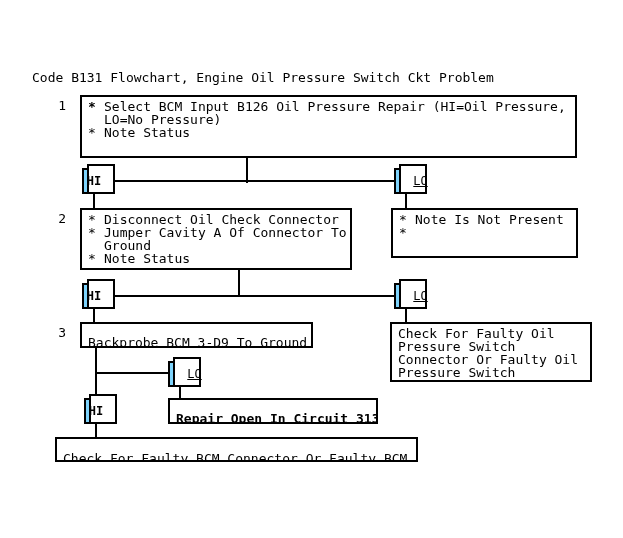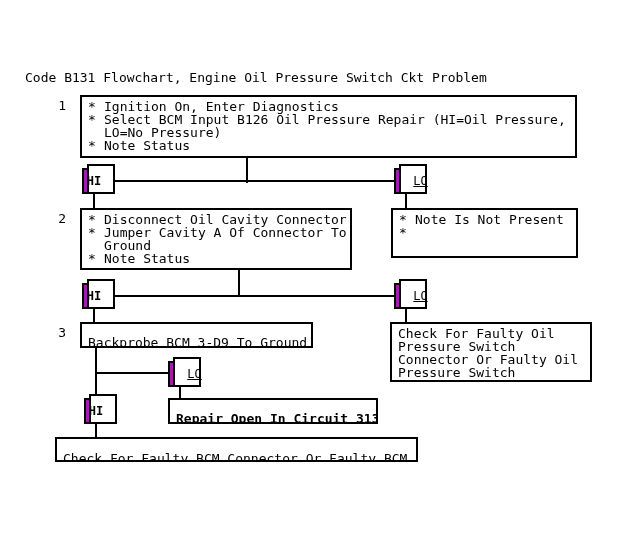--- a/index.html
+++ b/index.html
@@ -7,21 +7,21 @@
   body {
     position: relative;
     background: #ffffff;
     font-family: "DejaVu Sans Mono", "Liberation Mono", monospace;
     font-size: 13px;
     line-height: 13px;
     color: #000000;
     overflow: hidden;
   }
   .abs { position: absolute; }
-  .title { left: 25px; top: 71px; white-space: nowrap; }
+  .title { left: 32px; top: 71px; white-space: nowrap; }
   .stepnum { width: 16px; text-align: right; }
 
   
   .line { background: #000000; z-index: 0; }
 
   
   .box {
     border: 2px solid #000000;
     background: #ffffff;
     z-index: 2;
@@ -29,21 +29,21 @@
     overflow: hidden;
   }
   .box.single { padding-top: 12px; white-space: nowrap; }
   .bullet { position: relative; padding-left: 16px; }
   .bmark { position: absolute; left: 0; top: 0; }
 
   
   .conn {
     width: 24px; height: 26px;
     border: 2px solid #000000;
-    background: #a21caf;
+    background: #7dd3fc;
     z-index: 3;
     display: flex; align-items: center; justify-content: center;
     font-size: 12px;
   }
   .conn::before {
     content: "";
     position: absolute;
     top: -6px; left: 3px;
     width: 24px; height: 26px;
     border: 2px solid #000000;
@@ -69,34 +69,34 @@
 <div class="abs line" style="left:95px; top:346px; width:2px; height:54px;"></div>
 <div class="abs line" style="left:95px; top:372px; width:75px; height:2px;"></div>
 <div class="abs line" style="left:179px; top:385px; width:2px; height:15px;"></div>
 <div class="abs line" style="left:95px; top:422px; width:2px; height:17px;"></div>
 
 <div class="abs stepnum" style="left:50px; top:99px;">1</div>
 <div class="abs stepnum" style="left:50px; top:212px;">2</div>
 <div class="abs stepnum" style="left:50px; top:326px;">3</div>
 
 <div class="abs box" style="left:80px; top:95px; width:497px; height:63px;">
-  <div class="bullet"><span class="bmark">*</span><span>Ignition On, Enter Diagnostics</span></div>
+  <div class="bullet"><span class="bmark">*</span></div>
   <div class="bullet"><span class="bmark">*</span><span>Select BCM Input B126 Oil Pressure Repair (HI=Oil Pressure, LO=No Pressure)</span></div>
   <div class="bullet"><span class="bmark">*</span><span>Note Status</span></div>
 </div>
 
 <div class="abs conn hi" style="left:82px; top:168px;">
     <span>HI</span>
   </div>
 <div class="abs conn lo" style="left:394px; top:168px;">
     <span>LO</span>
   </div>
 
 <div class="abs box" style="left:80px; top:208px; width:272px; height:62px;">
-  <div class="bullet"><span class="bmark">*</span><span>Disconnect Oil Cavity Connector</span></div>
+  <div class="bullet"><span class="bmark">*</span><span>Disconnect Oil Check Connector</span></div>
   <div class="bullet"><span class="bmark">*</span><span>Jumper Cavity A Of Connector To Ground</span></div>
   <div class="bullet"><span class="bmark">*</span><span>Note Status</span></div>
 </div>
 
 <div class="abs box" style="left:391px; top:208px; width:187px; height:50px;">
   <div class="bullet"><span class="bmark">*</span><span>Note Is Not Present</span></div>
   <div class="bullet"><span class="bmark">*</span></div>
 </div>
 
 <div class="abs conn hi" style="left:82px; top:283px;">

